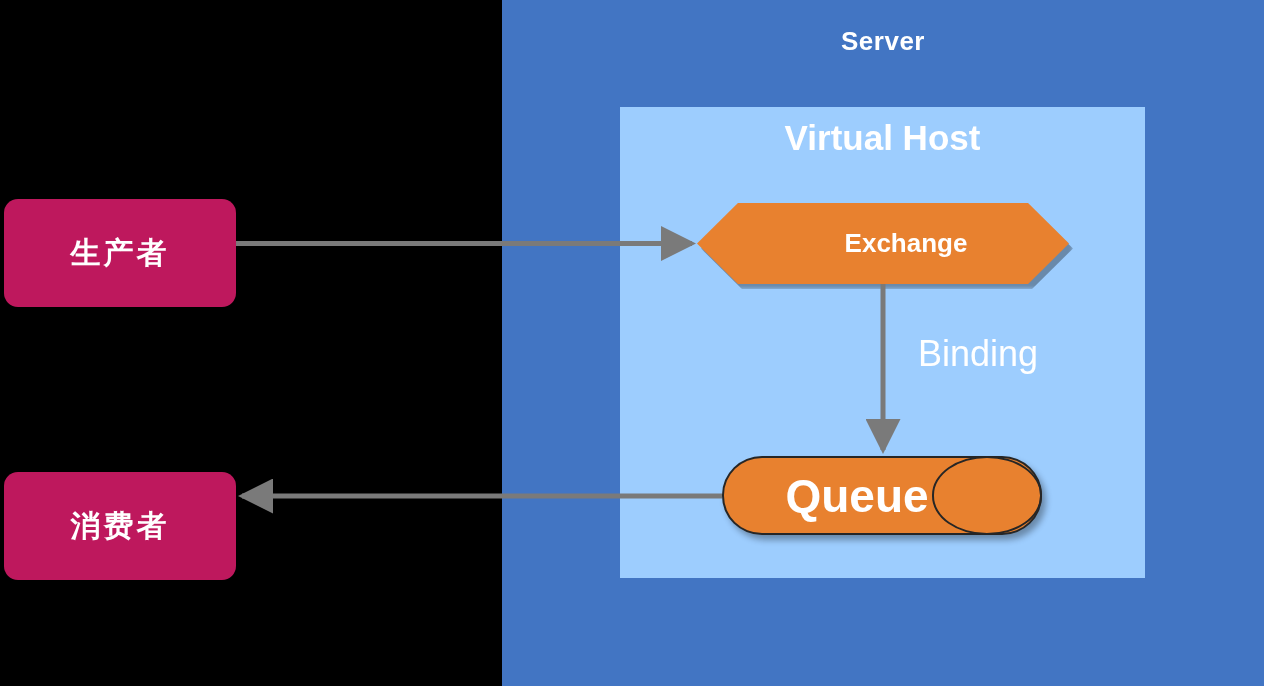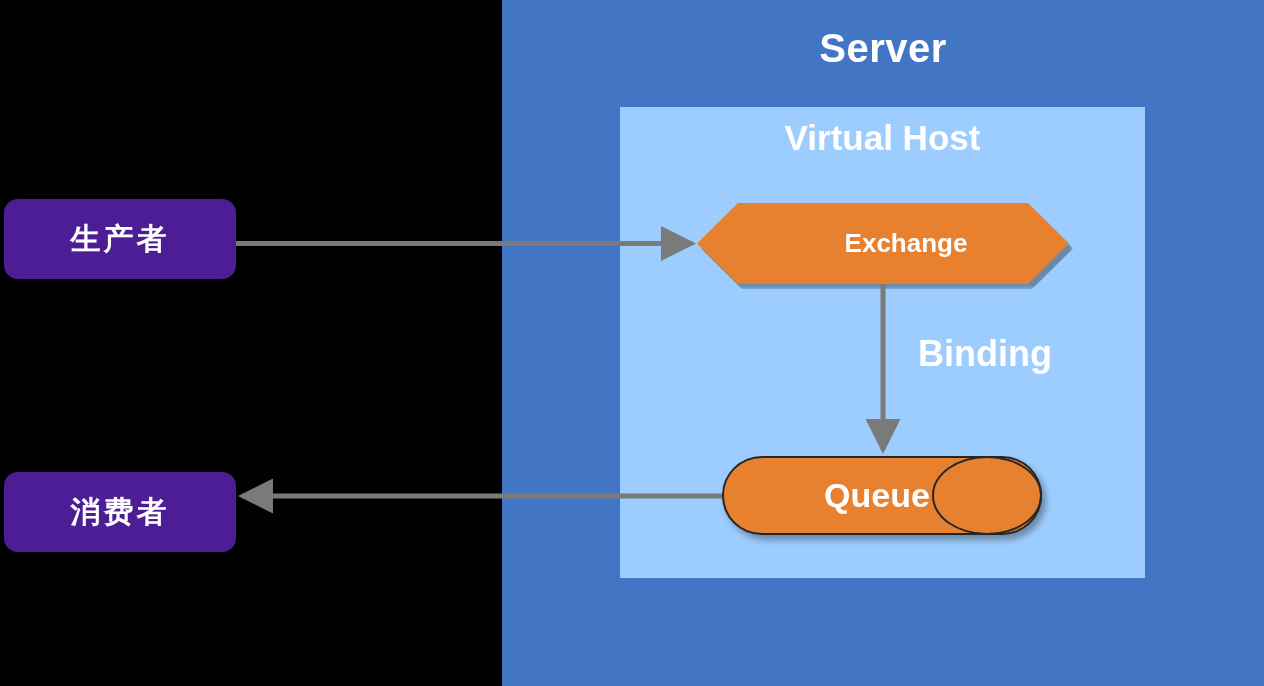--- a/index.html
+++ b/index.html
@@ -25,21 +25,21 @@
     height: 686px;
     background: #4275c3;
   }
   #server-title {
     position: absolute;
     left: 502px;
     top: 26px;
     width: 762px;
     text-align: center;
     color: #ffffff;
-    font-size: 40px;
+    font-size: 26px;
     font-weight: bold;
     letter-spacing: 0.5px;
   }
 
   
   #vhost-box {
     position: absolute;
     left: 620px;
     top: 107px;
     width: 525px;
@@ -55,22 +55,22 @@
     color: #ffffff;
     font-size: 35px;
     font-weight: bold;
   }
 
   
   .green-box {
     position: absolute;
     left: 4px;
     width: 232px;
-    height: 80px;
-    background: #4c1d95;
+    height: 108px;
+    background: #be185d;
     border-radius: 14px;
     box-shadow: 3px 4px 5px rgba(0,0,0,0.45);
     display: flex;
     align-items: center;
     justify-content: center;
     color: #ffffff;
     font-size: 30px;
     font-weight: bold;
     letter-spacing: 3px;
   }
@@ -138,40 +138,40 @@
     top: 0px;
     width: 110px;
     height: 79px;
     border: 2px solid #262626;
     border-radius: 55px / 39px;
     box-sizing: border-box;
     background: transparent;
   }
   #queue-label {
     position: absolute;
-    left: 742px;
+    left: 722px;
     top: 456px;
     width: 270px;
     height: 79px;
     display: flex;
     align-items: center;
     justify-content: center;
     color: #ffffff;
-    font-size: 34px;
+    font-size: 46px;
     font-weight: bold;
   }
 
   
   #binding-label {
     position: absolute;
     left: 918px;
     top: 333px;
     color: #ffffff;
     font-size: 36px;
-    font-weight: bold;
+    font-weight: normal;
   }
 
   
   #arrow-layer {
     position: absolute;
     left: 0;
     top: 0;
     width: 1264px;
     height: 686px;
     pointer-events: none;

